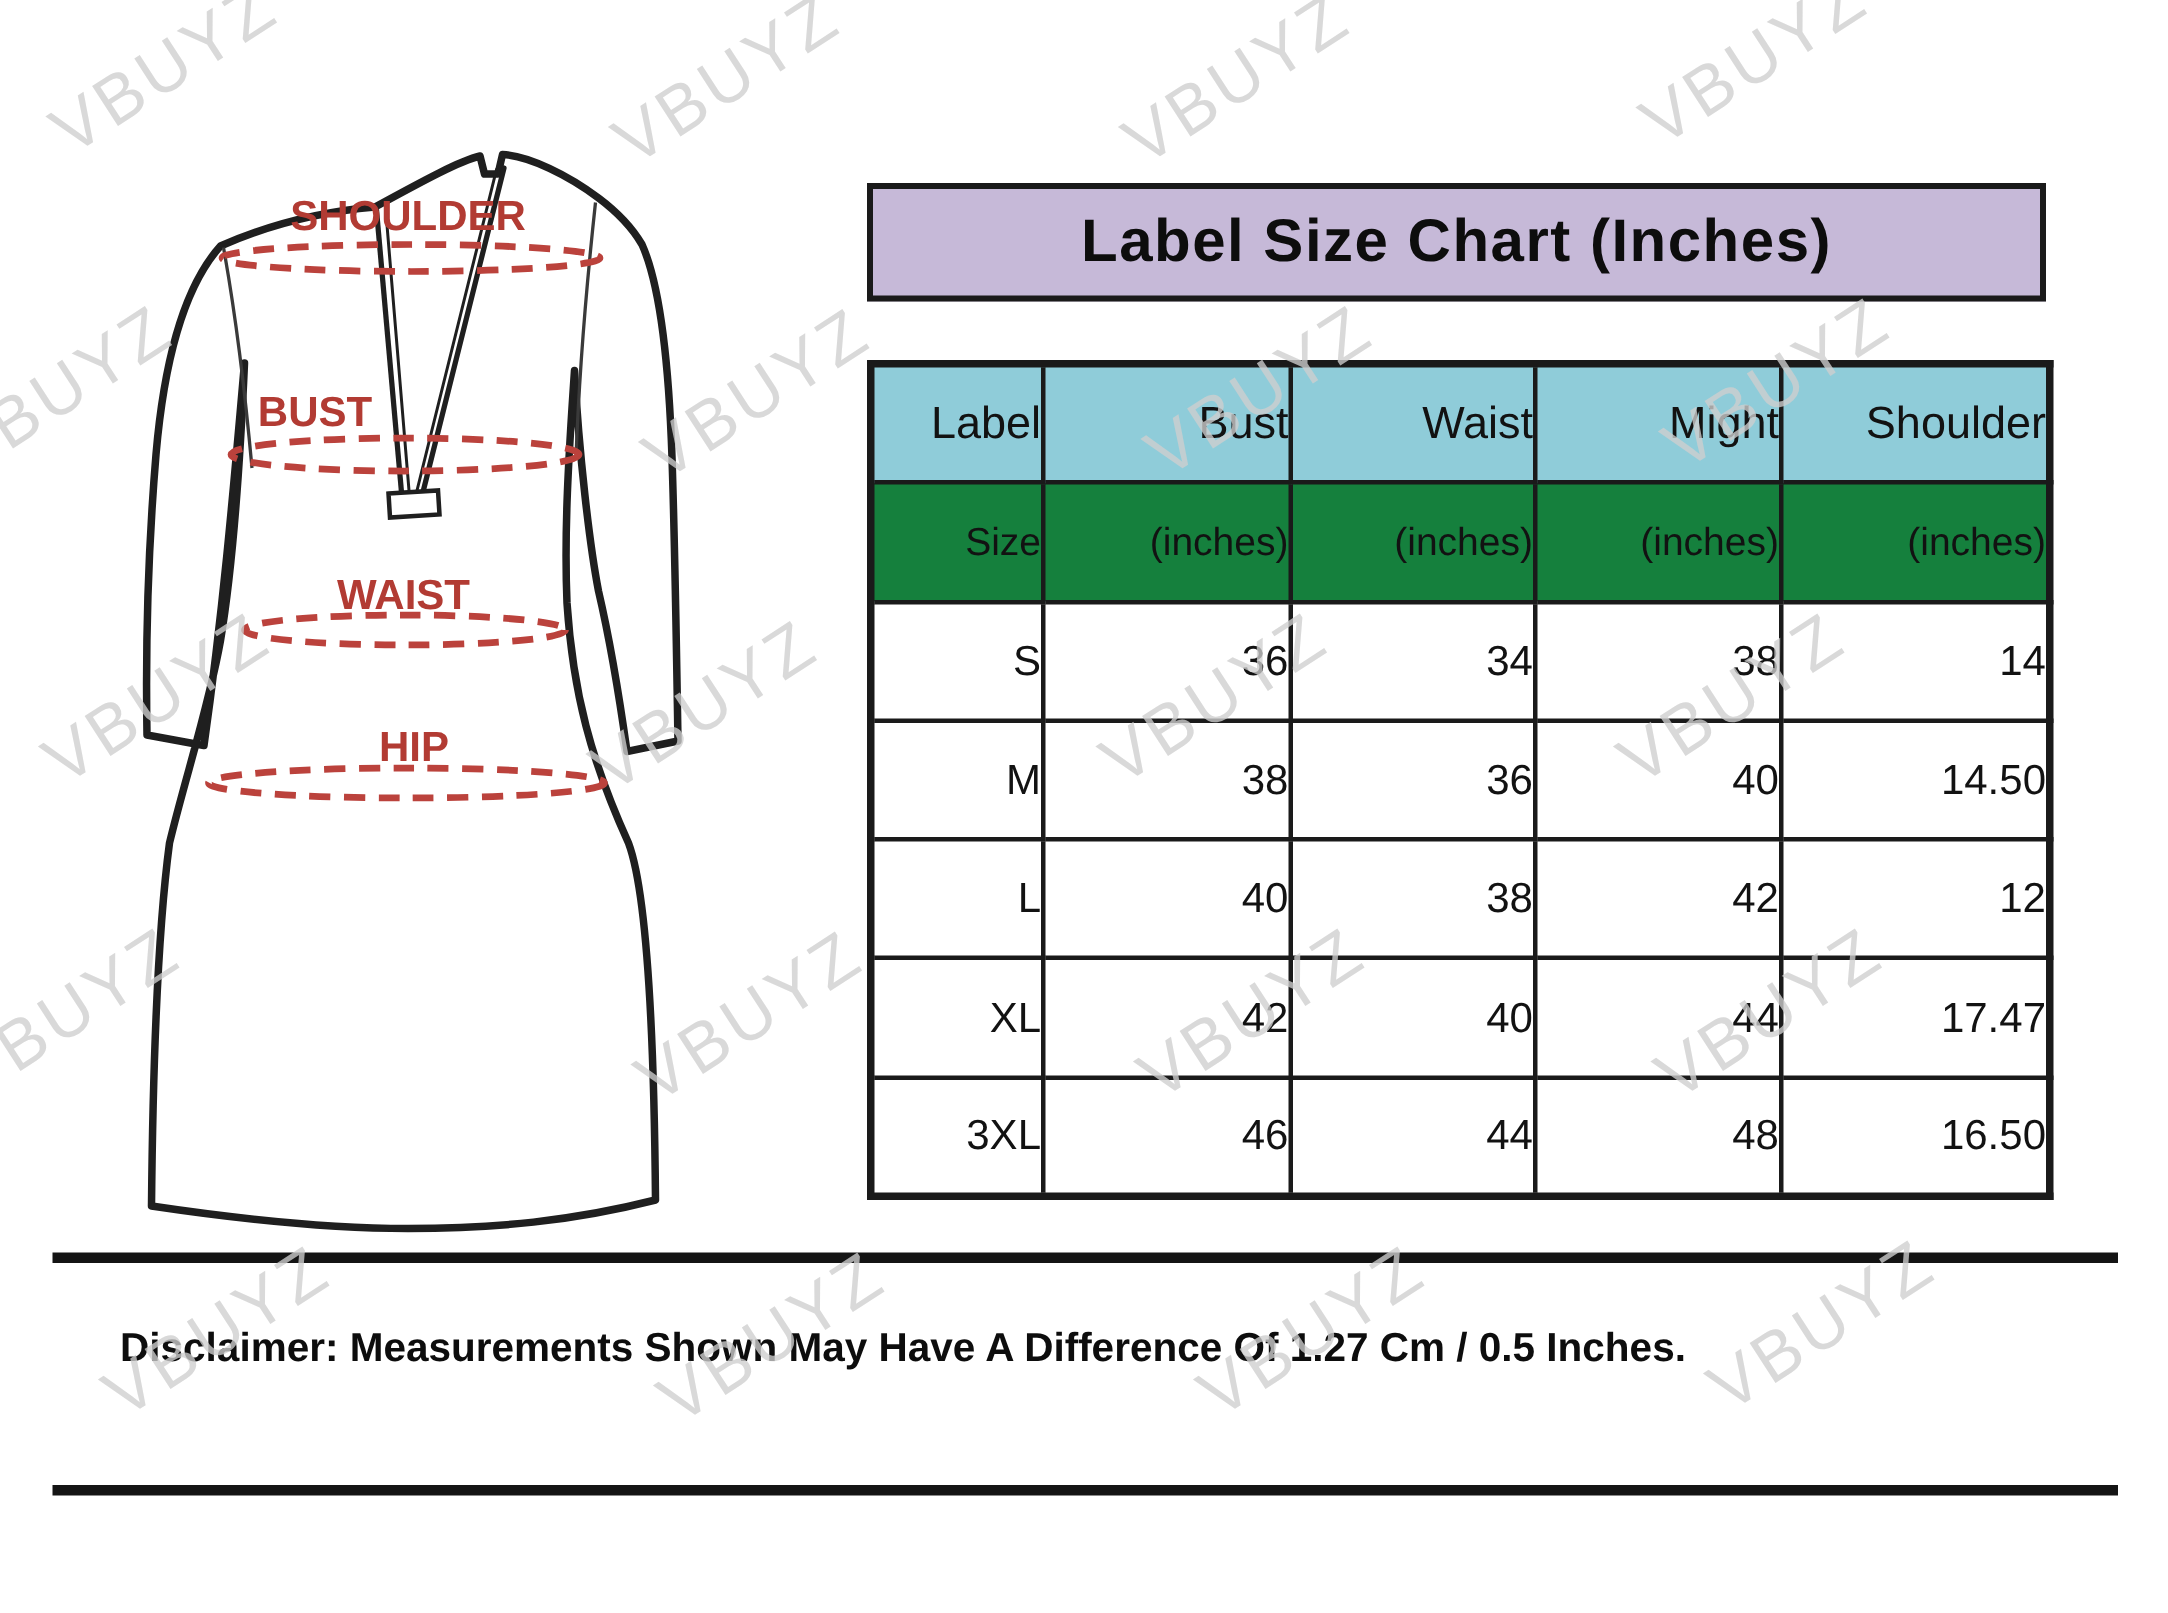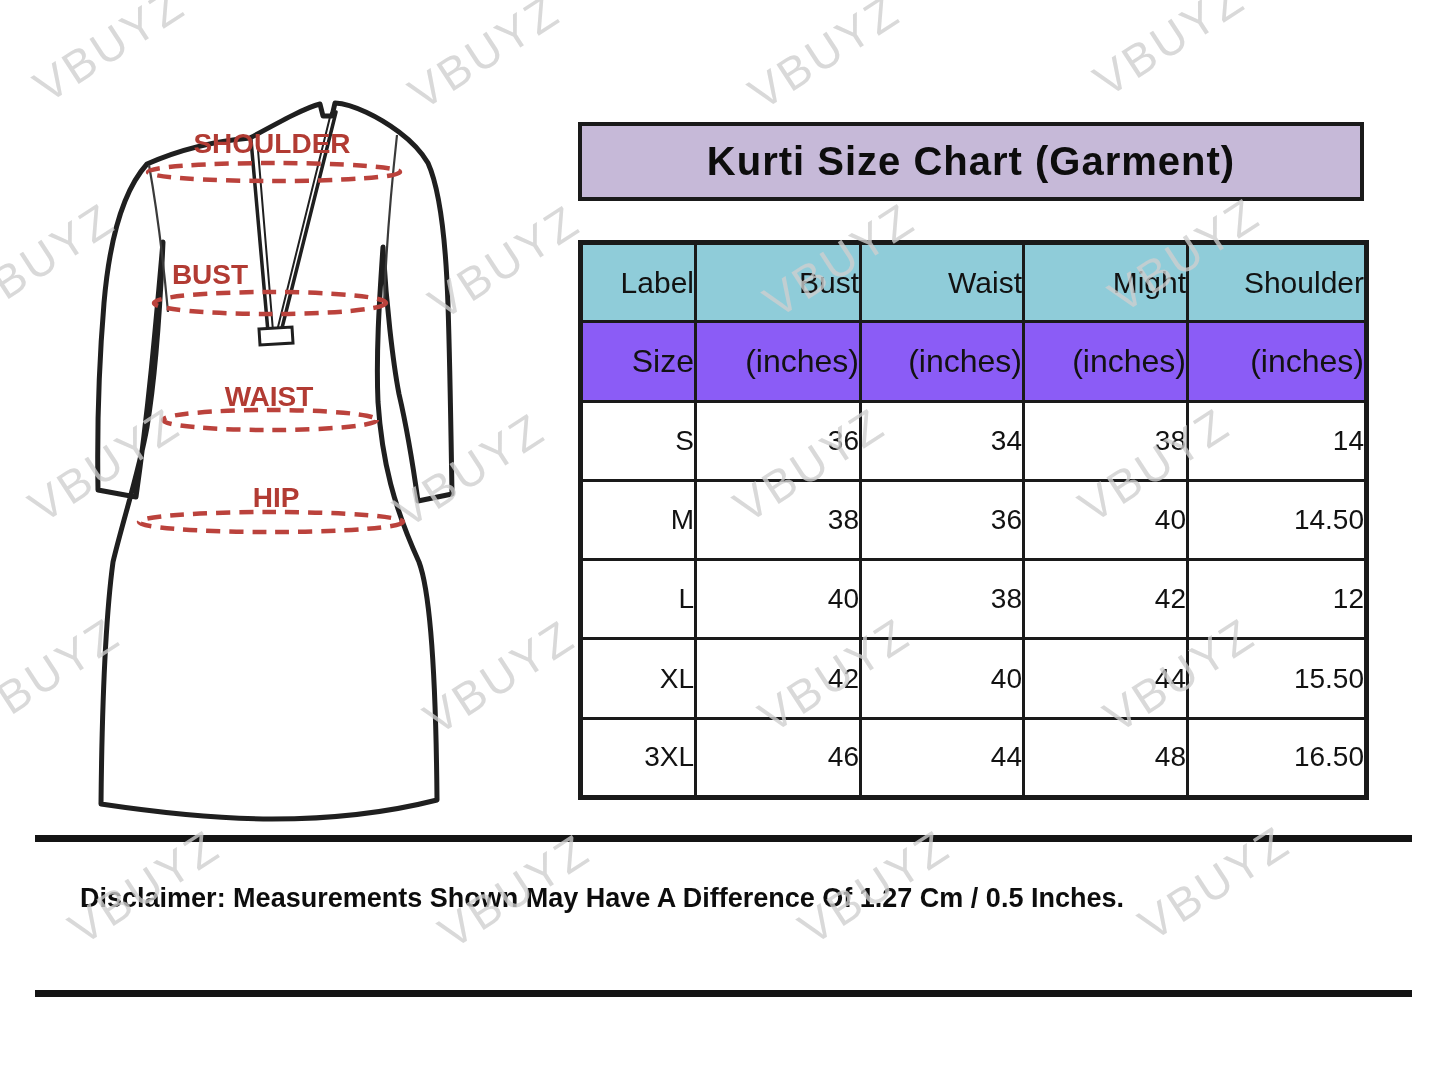--- a/index.html
+++ b/index.html
@@ -29,21 +29,21 @@
   #size-table{
     position:absolute;left:578px;top:240px;width:786px;height:560px;
     border-collapse:collapse;table-layout:fixed;z-index:3;
   }
   #size-table td{
     border:3px solid #1a1a1a;text-align:right;vertical-align:middle;
     font-weight:normal;color:#121212;padding:0;
   }
   #size-table{border:5px solid #1a1a1a;}
   #size-table .hd{background:#8fccd9;font-size:30px;}
-  #size-table .sub{background:#8b5cf6;font-size:32px;}
+  #size-table .sub{background:#15803d;font-size:26px;}
   #size-table .dt{background:#ffffff;font-size:28px;}
   
   .rule{position:absolute;left:35px;width:1377px;height:7px;background:#141414;z-index:3;}
   #rule-top{top:835px;}
   #rule-bottom{top:990px;}
   #disclaimer{
     position:absolute;left:0;top:878px;width:1204px;z-index:3;
     text-align:center;font-weight:bold;color:#0d0d0d;font-size:27px;line-height:41px;
   }
 </style>
@@ -100,21 +100,21 @@
 
   <g font-family="Liberation Sans, sans-serif" font-weight="bold" font-size="28" fill="#b23b33">
     <text x="272" y="153" text-anchor="middle">SHOULDER</text>
     <text x="210" y="284" text-anchor="middle">BUST</text>
     <text x="269" y="406" text-anchor="middle">WAIST</text>
     <text x="276" y="507" text-anchor="middle">HIP</text>
   </g>
 </svg>
 
 <div id="title-box">
-  <span class="t">Kurti Size Chart (Garment)</span>
+  <span class="t">Label Size Chart (Inches)</span>
 </div>
 
 <table id="size-table">
   <colgroup>
     <col style="width:115px">
       <col style="width:165px">
       <col style="width:163px">
     <col style="width:164px">
       <col style="width:179px">
   </colgroup>
@@ -152,21 +152,21 @@
     <td class="dt">40</td>
     <td class="dt">38</td>
     <td class="dt">42</td>
     <td class="dt">12</td>
   </tr>
   <tr style="height:62px">
     <td class="dt">XL</td>
     <td class="dt">42</td>
     <td class="dt">40</td>
     <td class="dt">44</td>
-    <td class="dt">15.50</td>
+    <td class="dt">17.47</td>
   </tr>
   <tr style="height:62px">
     <td class="dt">3XL</td>
     <td class="dt">46</td>
     <td class="dt">44</td>
     <td class="dt">48</td>
     <td class="dt">16.50</td>
   </tr>
 </tbody>
   </table>

